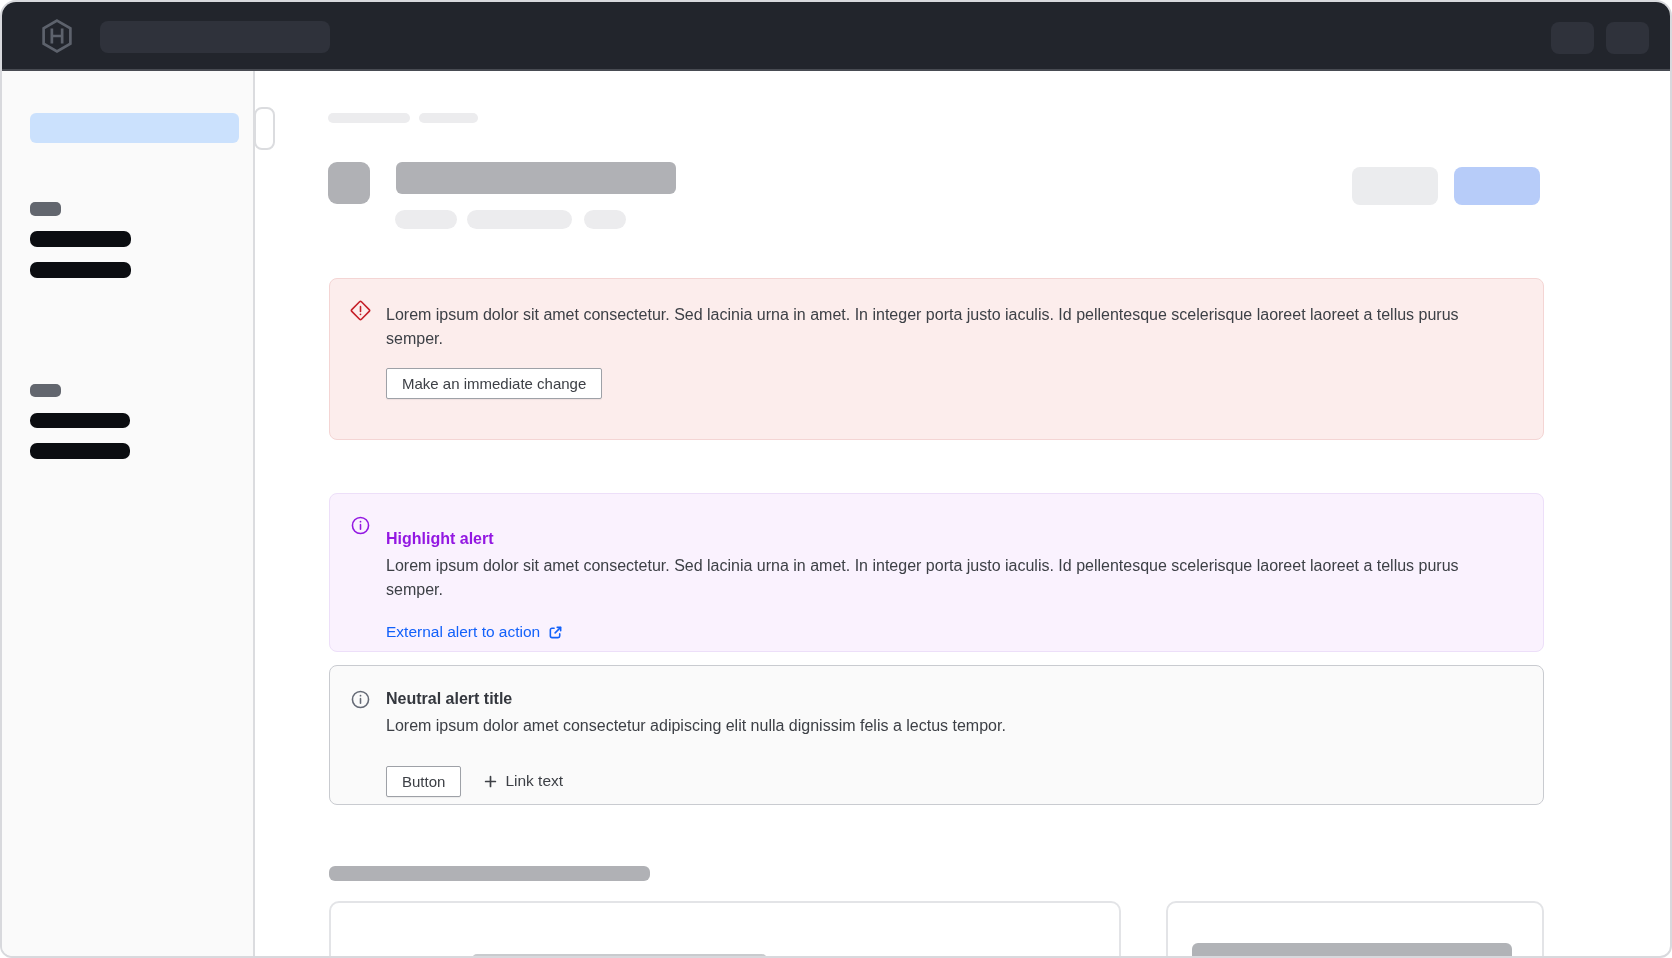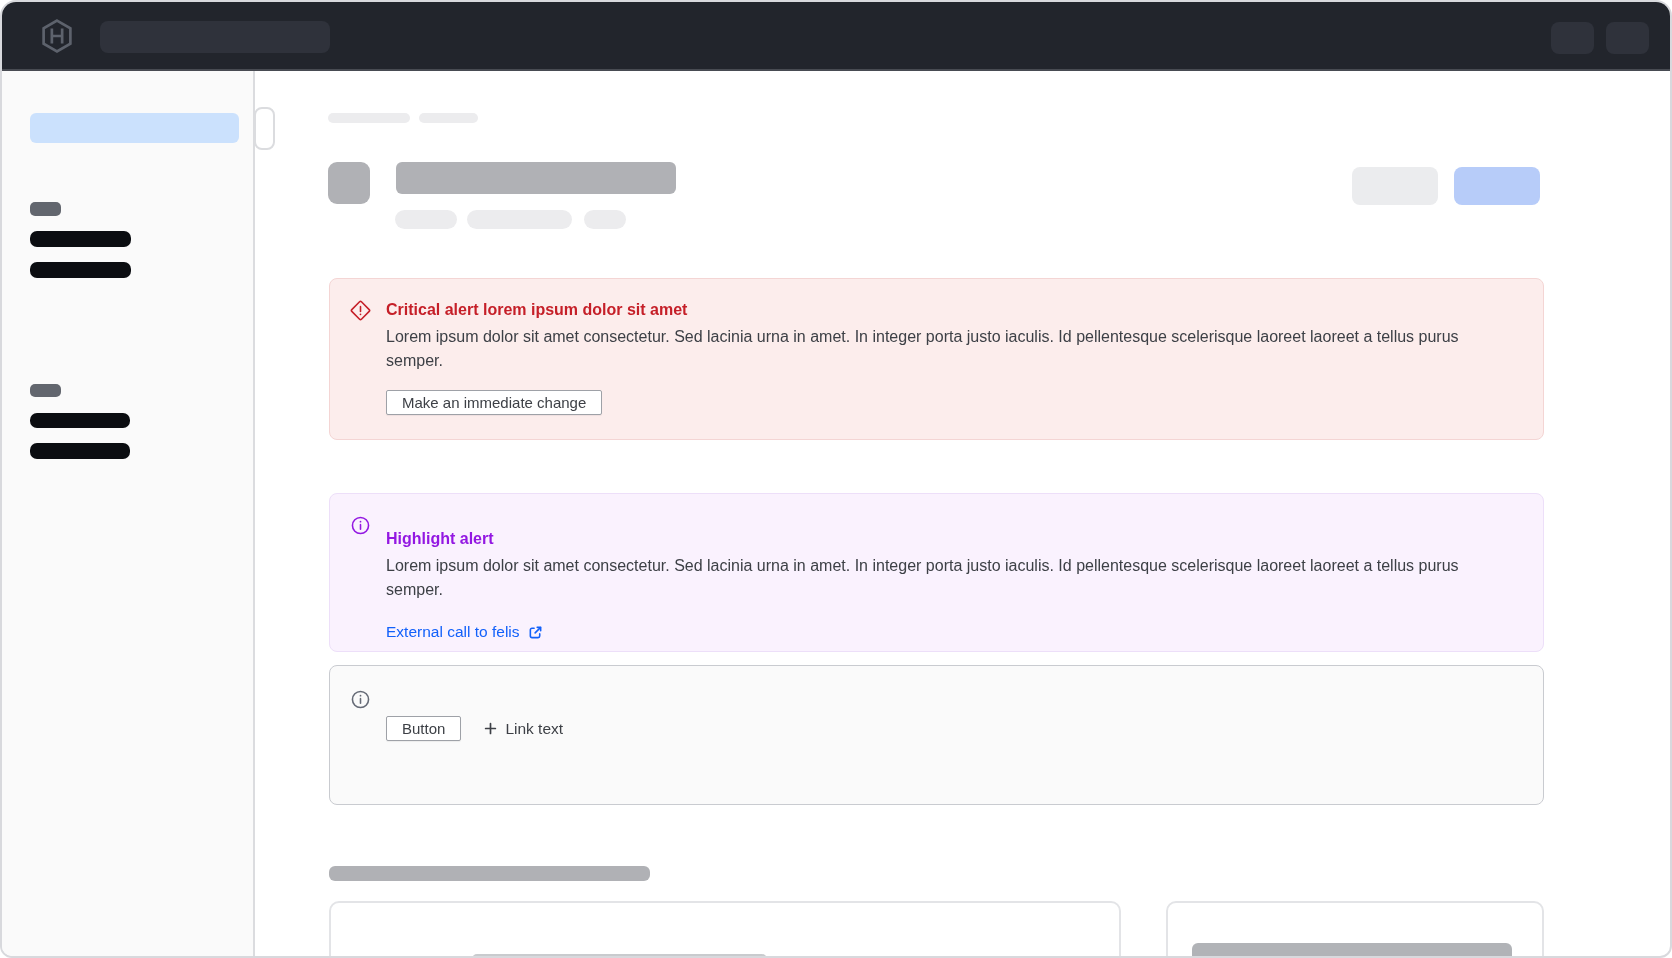--- a/index.html
+++ b/index.html
@@ -48,21 +48,21 @@
   .a-text{font-size:16px;line-height:23.5px;color:var(--text-primary);margin-top:4px;max-width:1135px;}
   .critical{top:276px;height:162px;background:var(--critical-bg);border:1px solid var(--critical-border);}
   .critical .a-title{color:var(--critical-accent);}
   .critical .a-icon{color:var(--critical-accent);}
   .highlight{top:491px;height:159px;background:var(--highlight-bg);border:1px solid var(--highlight-border);}
   .highlight .a-title{color:var(--highlight-accent);margin-top:14px;}
   .highlight .a-icon{color:var(--highlight-accent);}
   .neutral{top:663px;height:140px;background:var(--neutral-bg);border:1px solid var(--neutral-border);padding-top:22px;}
   .neutral .a-title{color:#34373e;}
   .neutral .a-icon{color:var(--neutral-icon);}
-  .btn{display:inline-flex;align-items:center;height:25px;padding:0 15px;background:#fff;
+  .btn{display:inline-flex;align-items:center;height:31px;padding:0 15px;background:#fff;
        border:1px solid var(--button-border);border-radius:2px;font-size:15px;color:var(--text-primary);
        box-shadow:0 1px 1px rgba(0,0,0,.06);cursor:pointer;font-family:inherit;}
   .actions{margin-top:18px;display:flex;align-items:center;gap:22px;}
   .neutral .actions{margin-top:28px;}
   .link-row{margin-top:20px;display:inline-flex;align-items:center;gap:8px;color:var(--link-blue);
             font-size:15.5px;font-weight:500;line-height:22px;cursor:pointer;}
   .tert-link{display:inline-flex;align-items:center;gap:7px;font-size:15.5px;font-weight:500;color:var(--text-primary);cursor:pointer;}
   
   .toggle-wrap{position:absolute;left:321px;top:446px;border:3px solid var(--focus-ring);border-radius:10px;padding:2px;background:#fff;}
   .toggle-btn{display:flex;align-items:center;gap:9px;padding:4px 11px;background:#fff;border:none;border-radius:6px;
@@ -116,62 +116,63 @@
 
   <section class="alert critical">
     <span class="a-icon">
       <svg viewBox="0 0 24 24" width="21" height="21" fill="none" stroke="currentColor" stroke-width="1.8" stroke-linecap="round" stroke-linejoin="round">
         <path d="M10.94 2.06a1.5 1.5 0 0 1 2.12 0l8.88 8.88a1.5 1.5 0 0 1 0 2.12l-8.88 8.88a1.5 1.5 0 0 1-2.12 0l-8.88-8.88a1.5 1.5 0 0 1 0-2.12z"></path>
         <line x1="12" y1="7.6" x2="12" y2="13"></line>
         <circle cx="12" cy="16.4" r="1" fill="currentColor" stroke="none"></circle>
       </svg>
     </span>
     <div class="a-body">
-      <div class="a-title">Critical alert lorem ipsum dolor sit amet</div>
       <div class="a-text">Lorem ipsum dolor sit amet consectetur. Sed lacinia urna in amet. In integer porta justo iaculis. Id pellentesque scelerisque laoreet laoreet a tellus purus semper.</div>
       <div class="actions">
         <button class="btn">Make an immediate change</button>
       </div>
     </div>
   </section>
 
 
   <section class="alert highlight">
     <span class="a-icon">
       <svg viewBox="0 0 24 24" width="21" height="21" fill="none" stroke="currentColor" stroke-width="1.8" stroke-linecap="round">
         <circle cx="12" cy="12" r="9.2"></circle>
         <line x1="12" y1="11" x2="12" y2="16.3"></line>
         <circle cx="12" cy="7.7" r="1" fill="currentColor" stroke="none"></circle>
       </svg>
     </span>
     <div class="a-body">
       <div class="a-title">Highlight alert</div>
       <div class="a-text">Lorem ipsum dolor sit amet consectetur. Sed lacinia urna in amet. In integer porta justo iaculis. Id pellentesque scelerisque laoreet laoreet a tellus purus semper.</div>
       <a class="link-row">
-        <span>External call to felis</span>
+        <span>External alert to action</span>
         <span>
           <svg viewBox="0 0 16 16" width="15" height="15" fill="none" stroke="currentColor" stroke-width="1.7" stroke-linecap="round" stroke-linejoin="round">
             <path d="M6.5 3.5H4.2a1.7 1.7 0 0 0-1.7 1.7v6.6a1.7 1.7 0 0 0 1.7 1.7h6.6a1.7 1.7 0 0 0 1.7-1.7V9.5"></path>
             <path d="M9.8 2.5h3.7v3.7"></path>
             <path d="M13.2 2.8 7.6 8.4"></path>
           </svg>
         </span>
       </a>
     </div>
   </section>
 
   <section class="alert neutral">
     <span class="a-icon">
       <svg viewBox="0 0 24 24" width="21" height="21" fill="none" stroke="currentColor" stroke-width="1.8" stroke-linecap="round">
         <circle cx="12" cy="12" r="9.2"></circle>
         <line x1="12" y1="11" x2="12" y2="16.3"></line>
         <circle cx="12" cy="7.7" r="1" fill="currentColor" stroke="none"></circle>
       </svg>
     </span>
     <div class="a-body">
+      <div class="a-title">Neutral alert title</div>
+      <div class="a-text">Lorem ipsum dolor amet consectetur adipiscing elit nulla dignissim felis a lectus tempor.</div>
       <div class="actions">
         <button class="btn">Button</button>
         <a class="tert-link">
           <span>
             <svg viewBox="0 0 16 16" width="15" height="15" fill="none" stroke="currentColor" stroke-width="1.8" stroke-linecap="round">
               <path d="M8 2.8v10.4M2.8 8h10.4"></path>
             </svg>
           </span>
           <span>Link text</span>
         </a>

